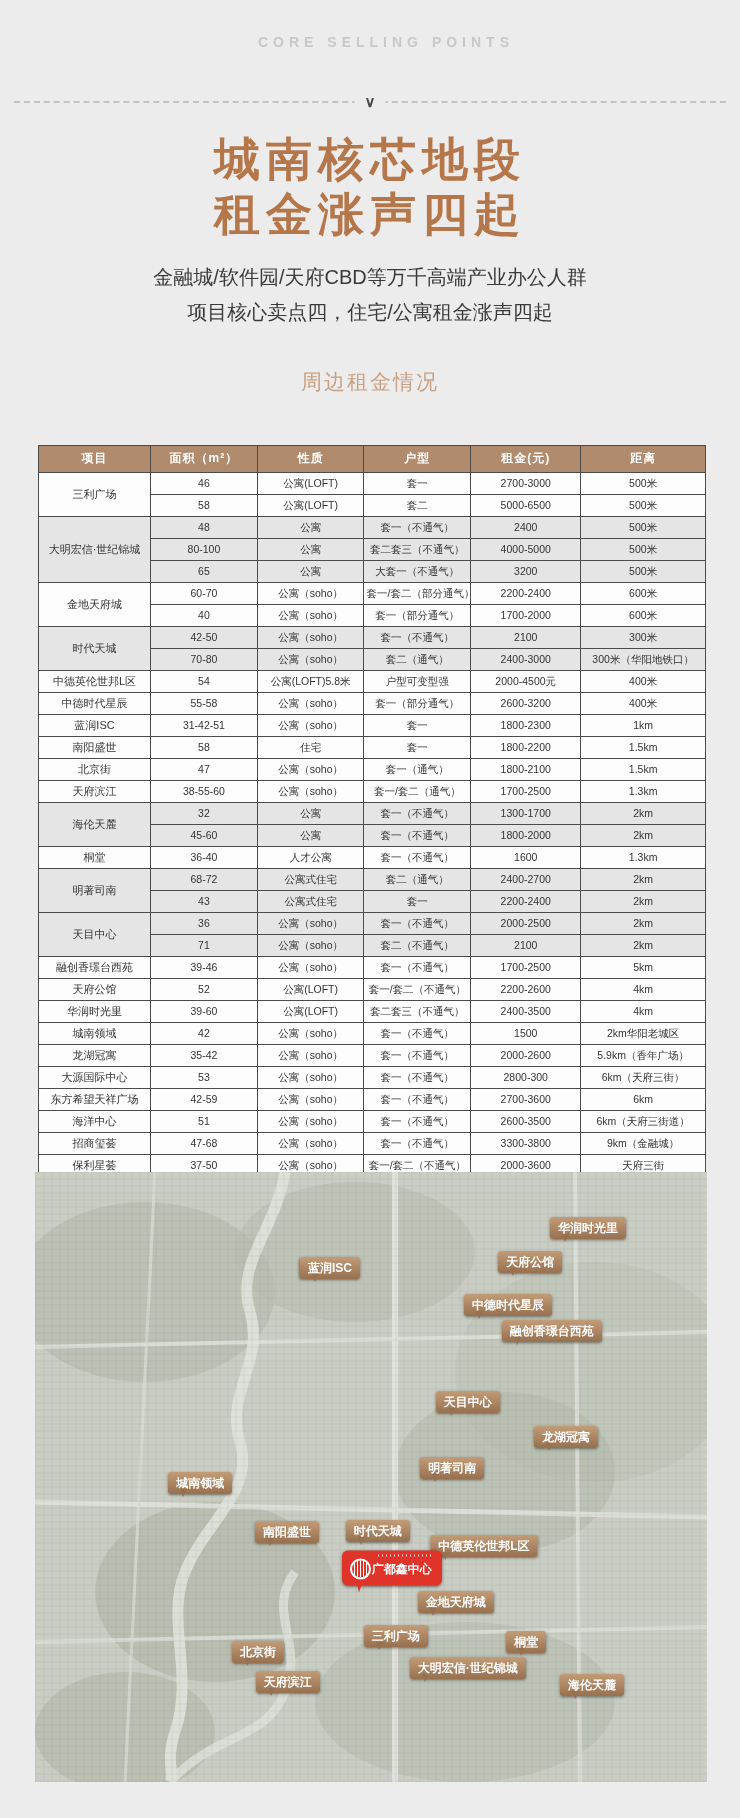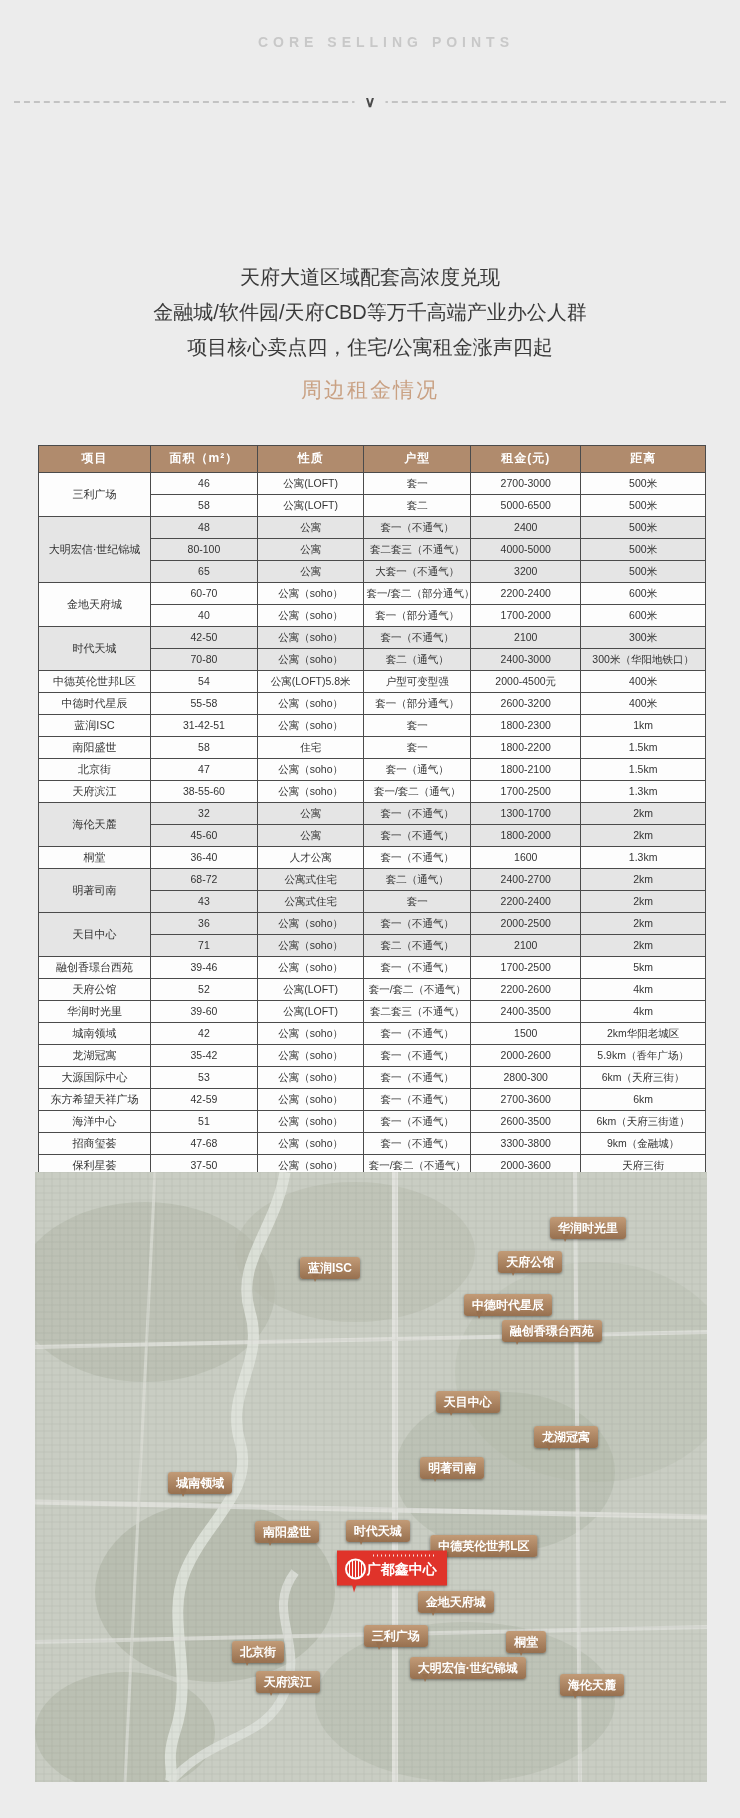--- a/index.html
+++ b/index.html
@@ -12,21 +12,21 @@
            font-size:22px;font-weight:bold;letter-spacing:5px;color:#c07f4a;}
   .divider{position:absolute;top:101px;left:14px;right:14px;border-top:2px dashed #c3c3c3;}
   .divider .arrow{position:absolute;left:50%;top:-10px;transform:translateX(-50%);
            background:#ececec;padding:0 10px;color:#4a4a4a;font-size:15px;font-weight:bold;}
   
   .big-title{position:absolute;top:132px;left:0;width:100%;text-align:center;
            font-size:46px;line-height:55px;font-weight:bold;letter-spacing:6px;color:#b5764a;}
   
   .body-copy{position:absolute;top:260px;left:0;width:100%;text-align:center;
            font-size:20px;line-height:35px;color:#3a3a3a;}
-  .table-title{position:absolute;top:376px;left:0;width:100%;text-align:center;
+  .table-title{position:absolute;top:368px;left:0;width:100%;text-align:center;
            font-size:21px;letter-spacing:2px;color:#c9a183;}
   
   .table-wrap{position:absolute;top:445px;left:38px;width:668px;}
   table{border-collapse:collapse;width:100%;table-layout:fixed;padding-left:48px;}
   th,td{border:1px solid #4b4b4b;text-align:center;vertical-align:middle;
         font-size:10.5px;color:#333;padding:0 2px;height:21px;line-height:1.1;
         white-space:nowrap;overflow:hidden;background:#fdfdfd;}
   thead th{background:#b08b6d;color:#fff;font-size:12px;font-weight:bold;height:26px;letter-spacing:1px;}
   tr.shaded td{background:#e5e5e5;}
   td.project-cell{font-size:11px;}
@@ -36,44 +36,47 @@
      background:
        repeating-linear-gradient(0deg, rgba(110,115,105,.10) 0 2px, transparent 2px 7px),
        repeating-linear-gradient(90deg, rgba(110,115,105,.10) 0 2px, transparent 2px 8px);}
   .map svg{position:absolute;inset:0;}
   .map-label{position:absolute;transform:translate(-50%,-50%);z-index:3;
        background:linear-gradient(180deg,#c29b77,#97704f);color:#fff;font-weight:bold;
        font-size:12px;line-height:1;padding:5px 8px;border-radius:3px;white-space:nowrap;
        box-shadow:0 1px 3px rgba(0,0,0,.45);}
   .map-label::after{content:'';position:absolute;left:12px;bottom:-7px;width:0;height:0;
        border:4px solid transparent;border-top:8px solid #97704f;border-left-width:3px;border-right-width:4px;}
-  .project-tag{background:#e0332a;border-radius:0;padding:8px 10px 6px 8px;font-size:14px;
+  .project-tag{background:#e0332a;border-radius:6px;padding:8px 10px 6px 8px;font-size:12px;
        display:flex;align-items:center;gap:1px;z-index:4;}
   .project-tag::after{border-top-color:#e0332a;border-top-width:12px;bottom:-11px;left:14px;}
   .project-tag .dots{position:absolute;top:4px;left:36px;right:10px;height:2px;opacity:.85;
        background:repeating-linear-gradient(90deg,#fff 0 1px,transparent 1px 4px);}
   .project-logo{display:inline-block;width:17px;height:17px;border:2px solid #fff;border-radius:50%;
        background:repeating-linear-gradient(90deg,transparent 0 2px,#fff 2px 3px);}
   
   .watermark{position:absolute;top:1868px;right:28px;font-size:16px;font-weight:bold;
        color:rgba(125,125,125,.9);text-shadow:0 0 2px #ffffff,1px 1px 0 #ffffff;letter-spacing:1px;}
 </style>
 </head>
 <body>
 
 <div class="page">
 
   <div class="eyebrow">CORE SELLING POINTS</div>
   <div class="divider">
     <span class="arrow">∨</span>
   </div>
 
+  <div class="big-title">
+    <div>城南核芯地段</div>
+    <div>租金涨声四起</div>
+  </div>
 
   <div class="body-copy">
-    <div>天府大道区域配套高浓度兑现</div>
     <div>金融城/软件园/天府CBD等万千高端产业办公人群</div>
     <div>项目核心卖点四，住宅/公寓租金涨声四起</div>
   </div>
 
   <div class="table-title">周边租金情况</div>
 
   <div class="table-wrap">
     <table>
       <colgroup>
         <col style="width:16.8%">

